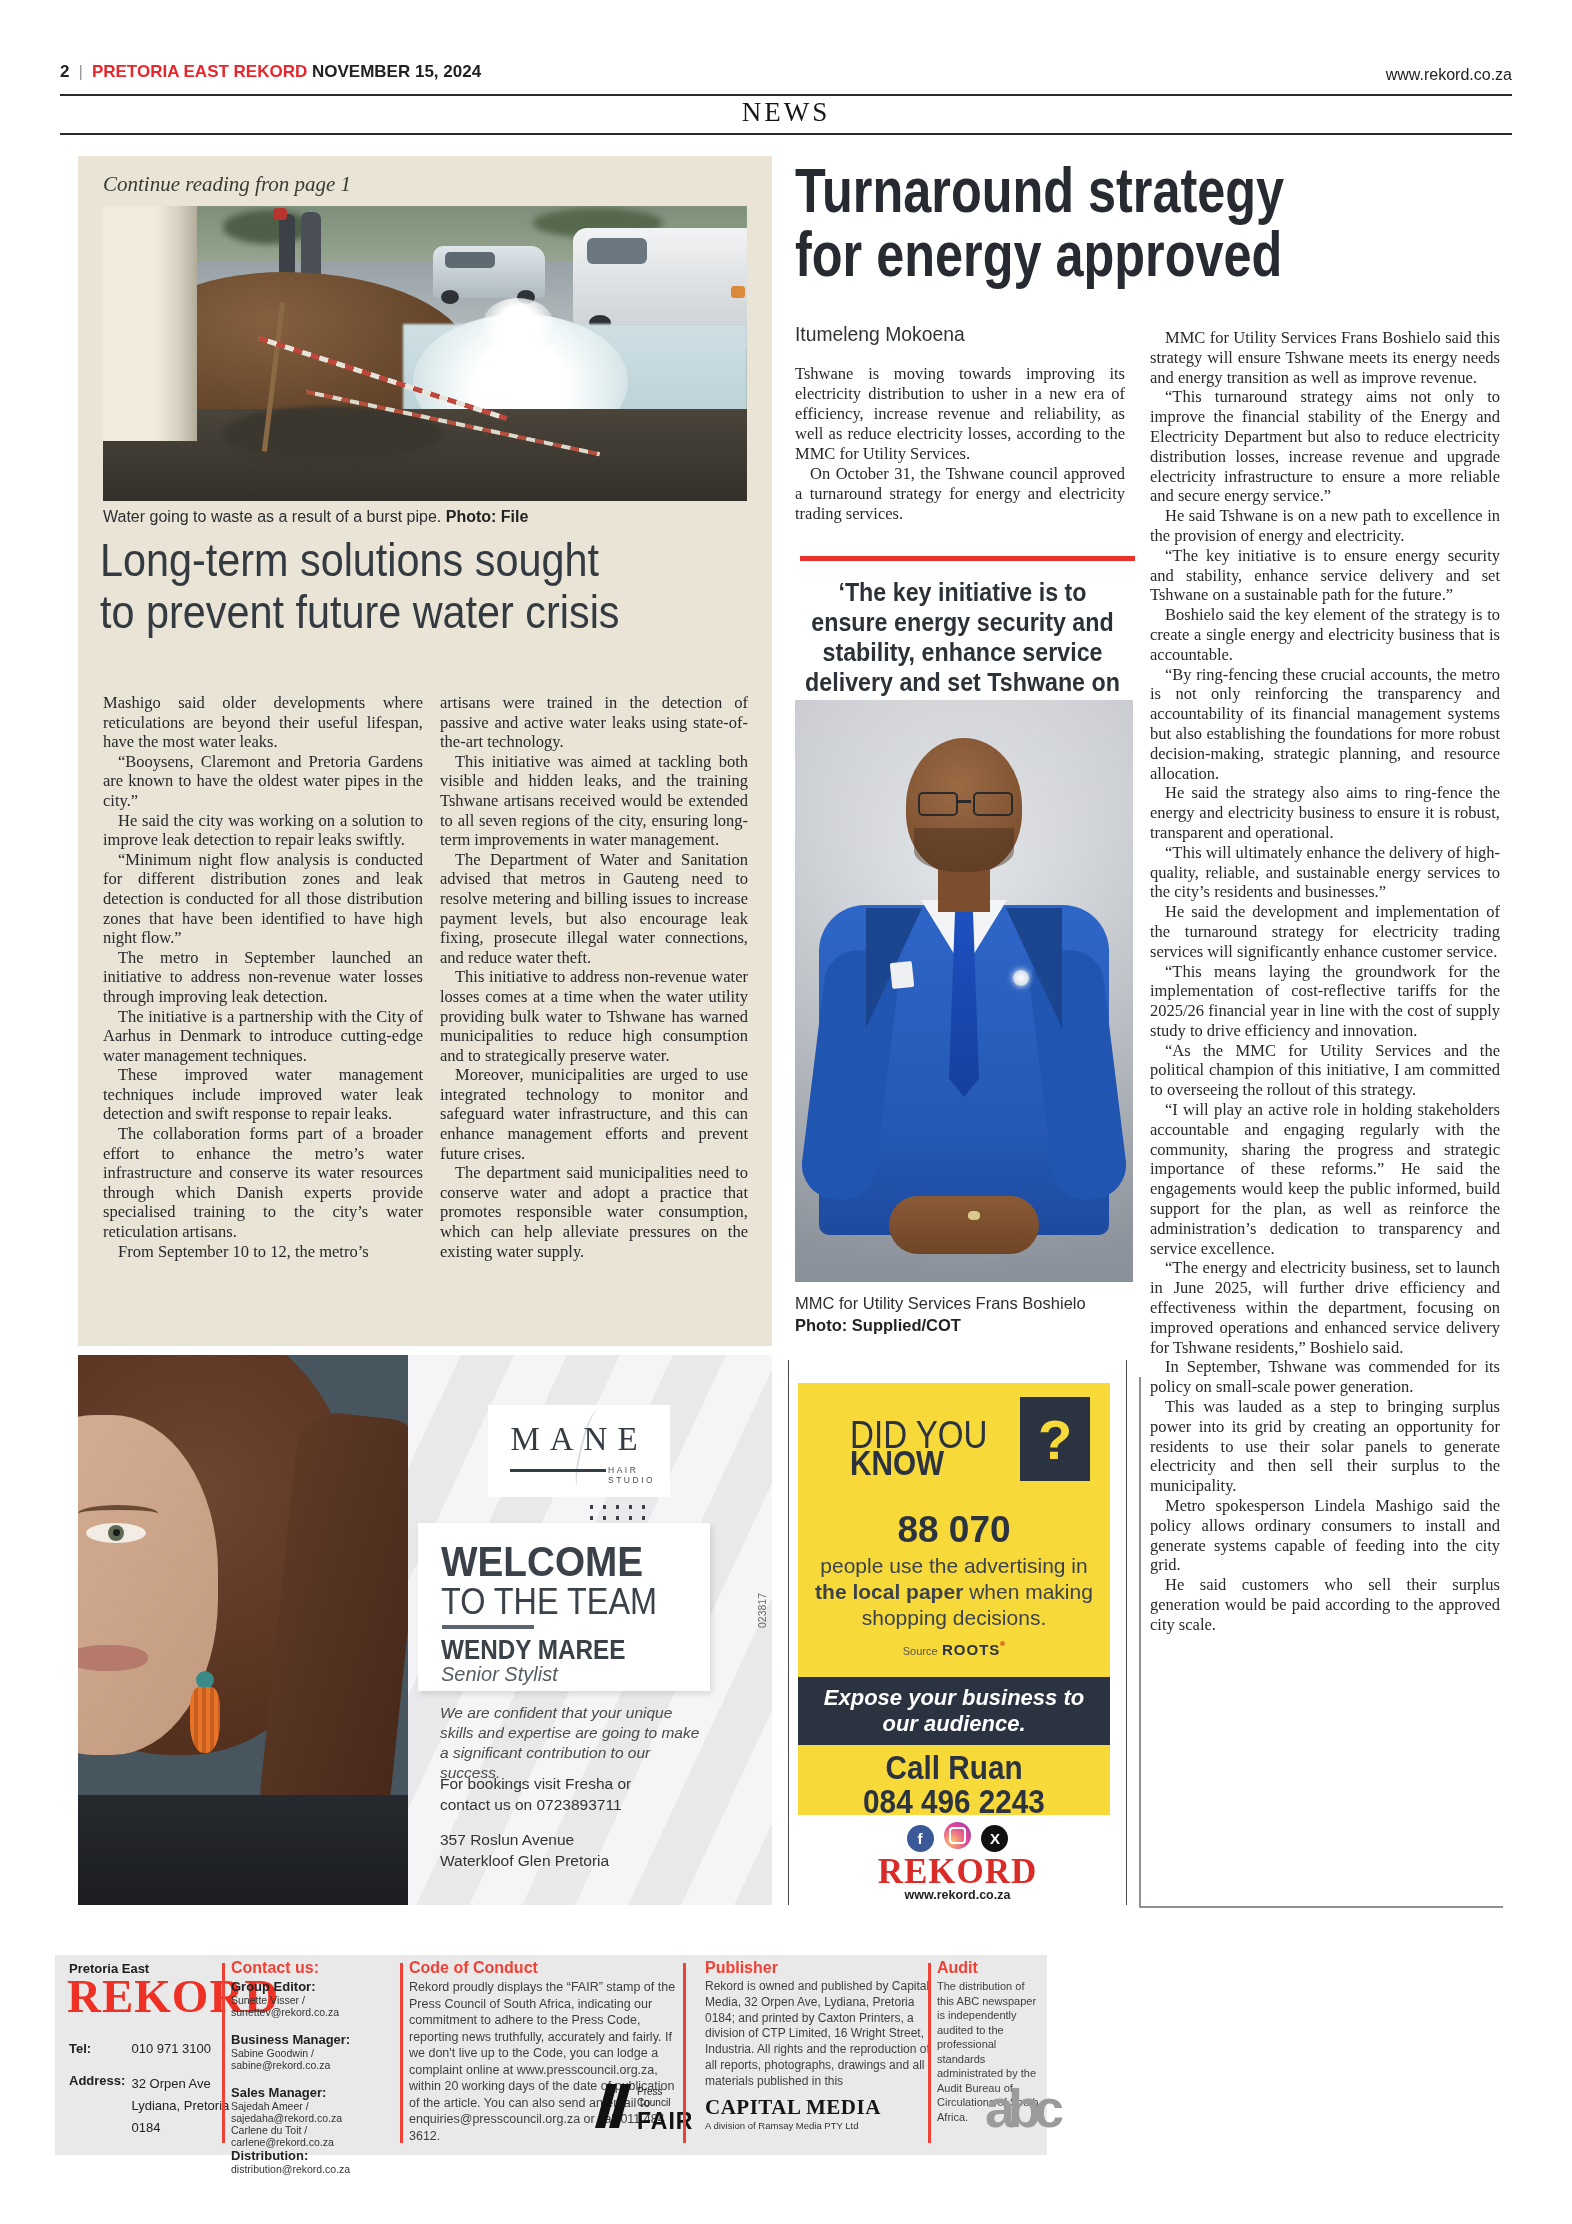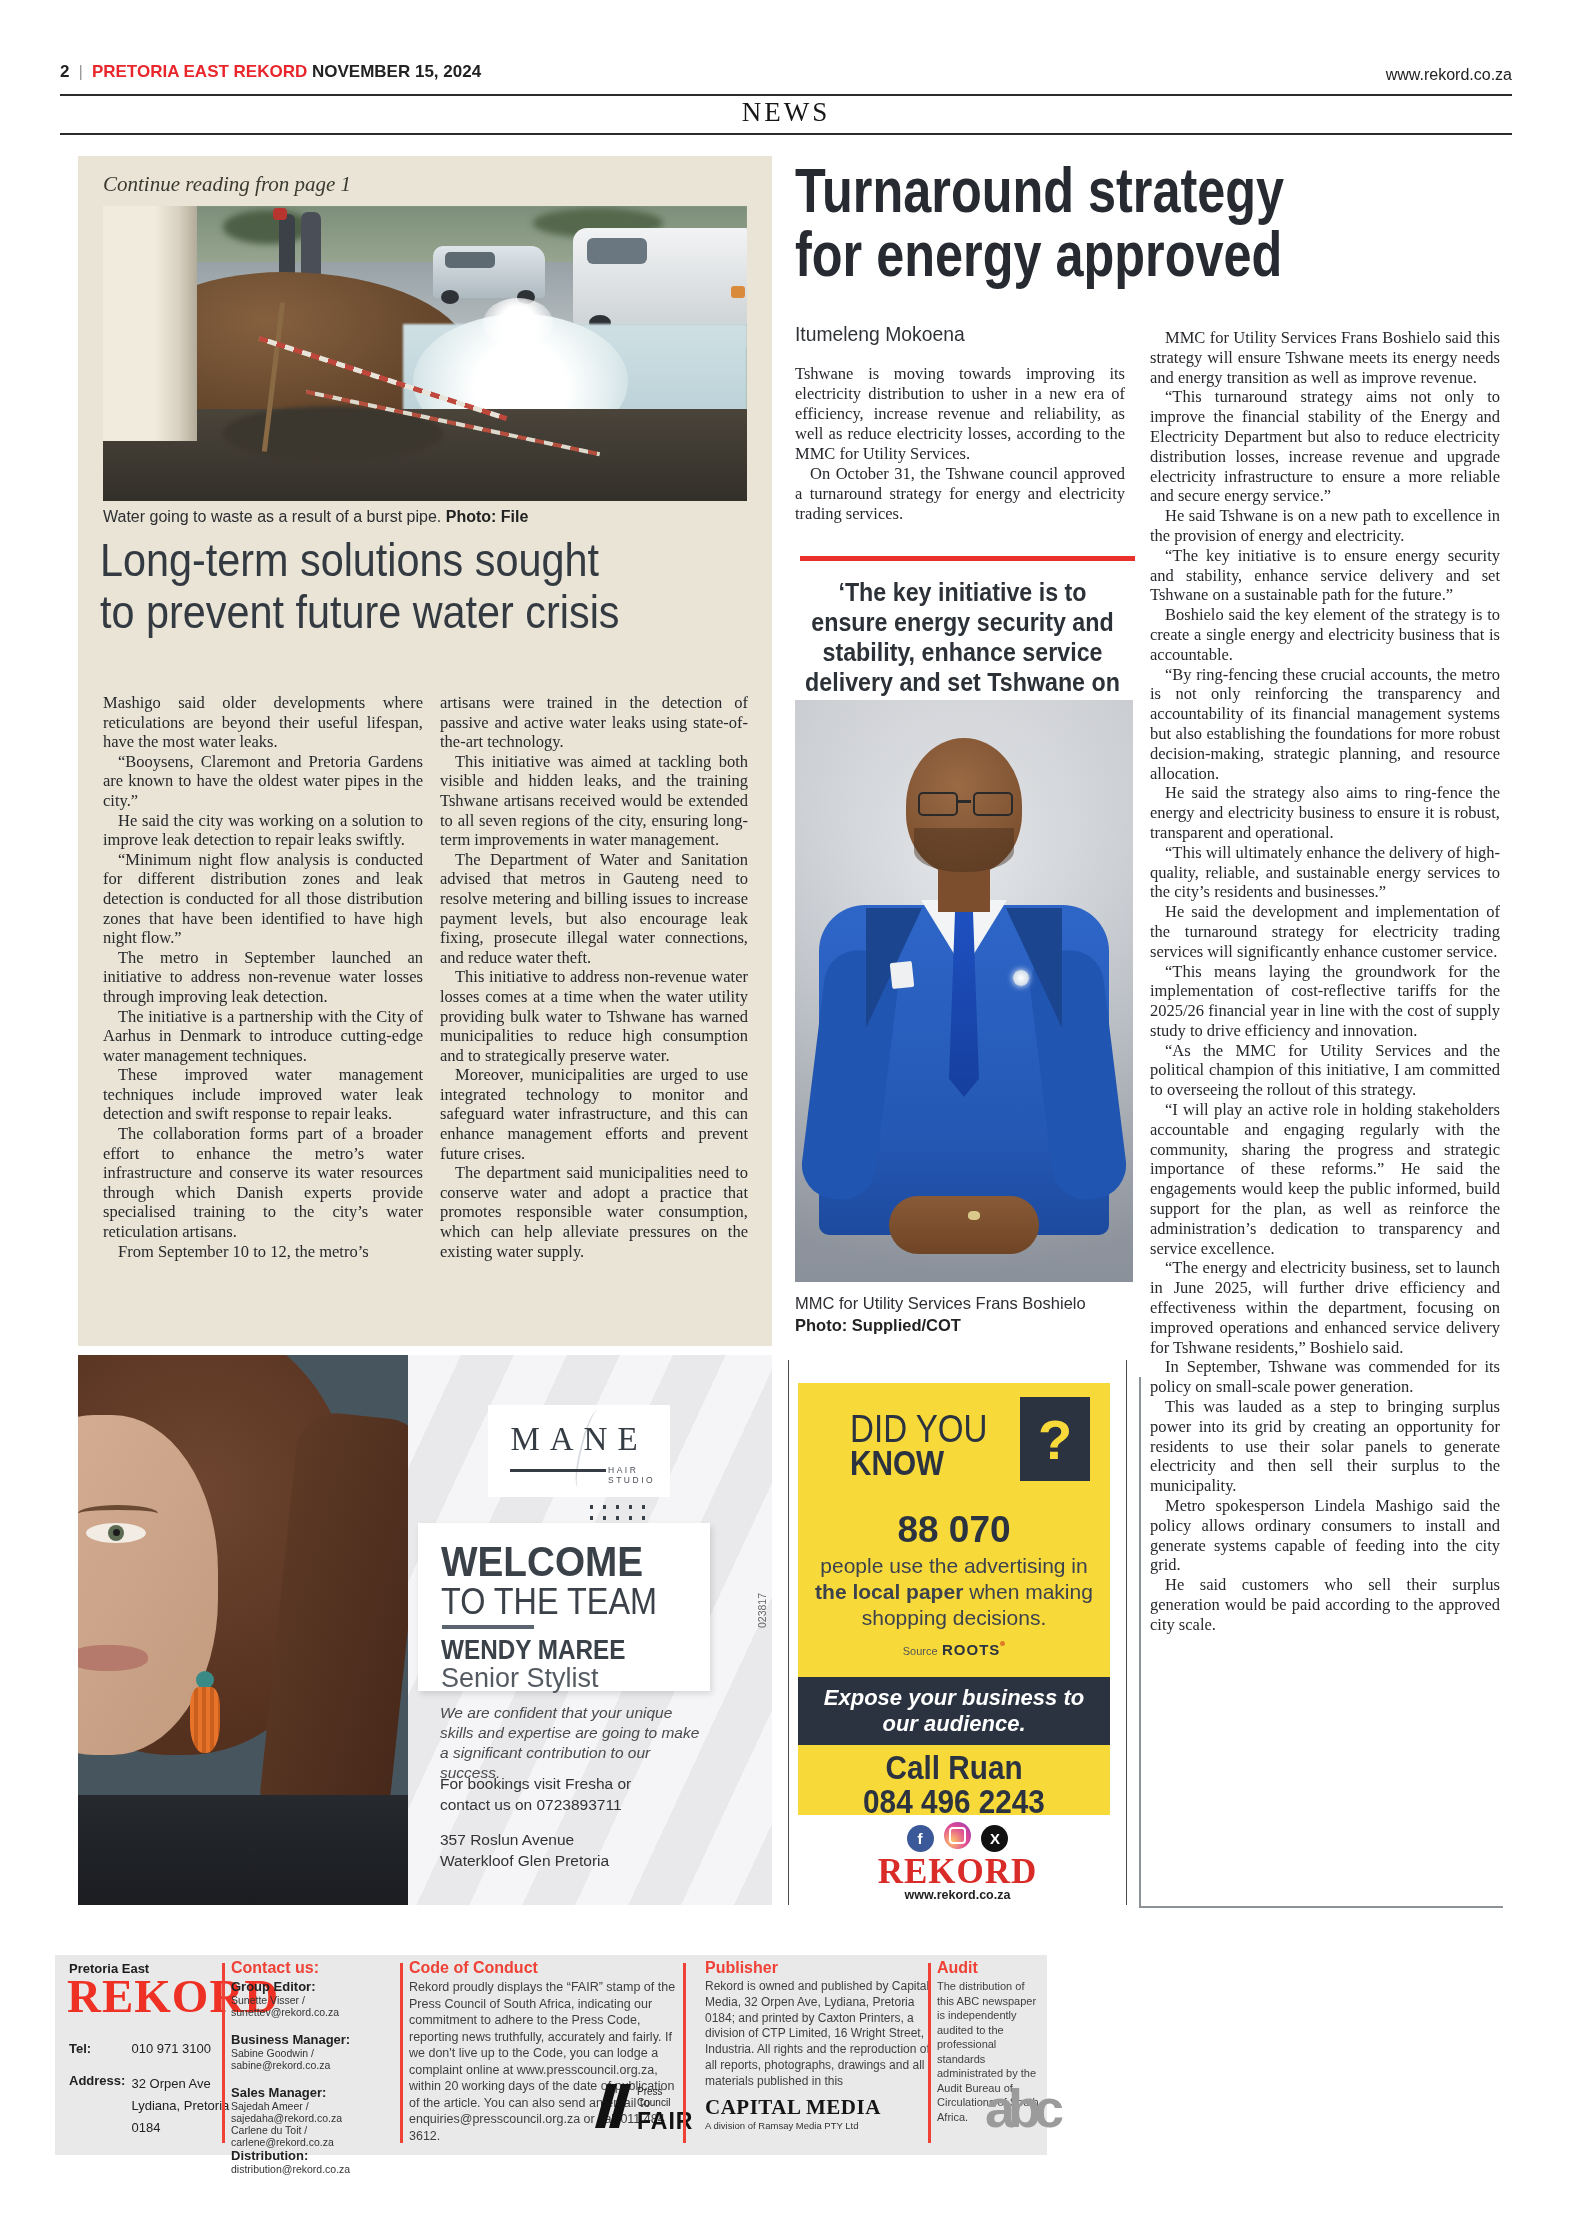--- a/index.html
+++ b/index.html
@@ -207,38 +207,38 @@
       <div class="abs" style="left:120px;top:60px;font-size:8.5px;letter-spacing:2.5px;color:#4a5058;">HAIR STUDIO</div>
     </div>
     <div class="abs" style="left:512px;top:150px;width:62px;height:4px;background:repeating-linear-gradient(90deg,#3a4048 0 3px,transparent 3px 13px);"></div>
     <div class="abs" style="left:512px;top:161px;width:62px;height:4px;background:repeating-linear-gradient(90deg,#3a4048 0 3px,transparent 3px 13px);"></div>
 
     <div class="abs" style="left:340px;top:168px;width:292px;height:168px;background:#fff;box-shadow:2px 3px 6px rgba(0,0,0,.12);">
       <div class="abs" style="left:23px;top:14px;font-size:43px;font-weight:bold;color:#3a4149;"><span class="cond" style="transform:scaleX(0.9);">WELCOME</span></div>
       <div class="abs" style="left:23px;top:58px;font-size:36px;color:#3a4149;"><span class="cond" style="transform:scaleX(0.9);">TO THE TEAM</span></div>
       <div class="abs" style="left:24px;top:102px;width:92px;height:4px;background:#5a6570;"></div>
       <div class="abs" style="left:23px;top:112px;font-size:27px;font-weight:bold;color:#3a4149;"><span class="cond" style="transform:scaleX(0.9);">WENDY MAREE</span></div>
-      <div class="abs" style="left:23px;top:140px;font-size:27px;color:#555b62;">Senior Stylist</div>
+      <div class="abs" style="left:23px;top:140px;font-size:20px;font-style:italic;color:#555b62;">Senior Stylist</div>
     </div>
 
     <div class="abs" style="left:362px;top:348px;width:268px;font-size:15.5px;font-style:italic;line-height:20px;color:#4a4a4a;">We are confident that your unique skills and expertise are going to make a significant contribution to our success.</div>
     <div class="abs" style="left:362px;top:418px;font-size:15.5px;line-height:21px;color:#333;">
       <div>For bookings visit Fresha or</div>
       <div>contact us on 0723893711</div>
     </div>
     <div class="abs" style="left:362px;top:474px;font-size:15.5px;line-height:21px;color:#333;">
       <div>357 Roslun Avenue</div>
       <div>Waterkloof Glen Pretoria</div>
     </div>
     <div class="abs" style="right:4px;top:238px;font-size:10.5px;color:#666;writing-mode:vertical-rl;transform:rotate(180deg);">023817</div>
   </div>
 
   <div class="abs" style="left:788px;top:1360px;width:337px;height:545px;background:#fff;border-left:1.5px solid #4a4a4a;border-right:1.5px solid #4a4a4a;">
     <div class="abs" style="left:9px;top:23px;width:312px;height:432px;background:#f8d93a;">
-      <div class="abs know-navy" style="left:52px;top:26px;font-size:39px;line-height:40px;"><span class="cond">DID YOU</span></div>
+      <div class="abs know-navy" style="left:52px;top:32px;font-size:39px;line-height:40px;"><span class="cond">DID YOU</span></div>
       <div class="abs know-navy" style="left:52px;top:54px;font-size:35px;line-height:52px;font-weight:bold;"><span class="cond">KNOW</span></div>
       <div class="abs" style="right:20px;top:14px;width:70px;height:84px;background:#2b3240;display:flex;align-items:center;justify-content:center;">
         <span style="color:#f8d93a;font-size:56px;font-weight:bold;">?</span>
       </div>
       <div class="abs know-navy" style="left:0;top:126px;width:100%;text-align:center;font-size:37px;font-weight:bold;">88 070</div>
       <div class="abs" style="left:0;top:170px;width:100%;text-align:center;font-size:21px;line-height:26px;color:#3c424d;">
         <div>people use the advertising in</div>
         <div><b>the local paper</b><span> when making</span></div>
         <div>shopping decisions.</div>
       </div>

